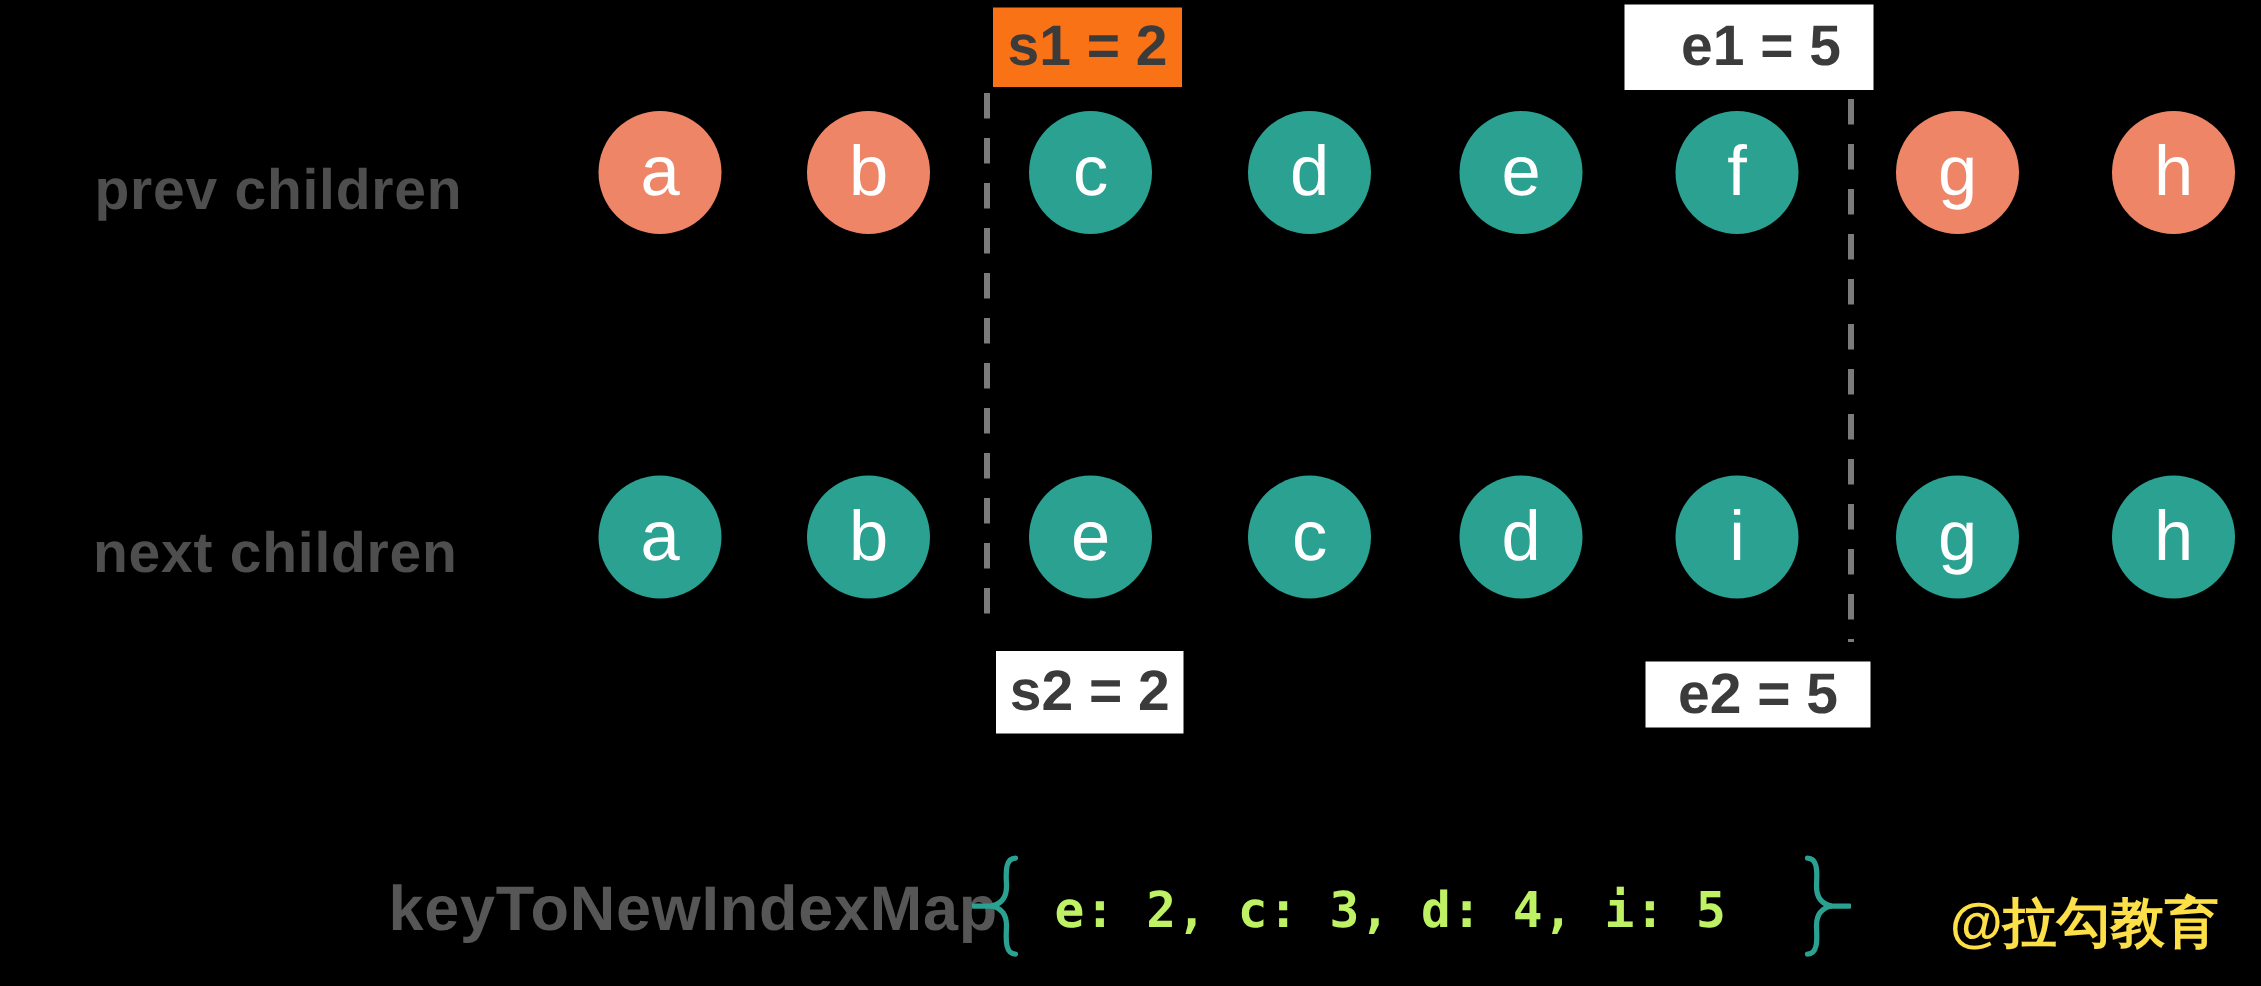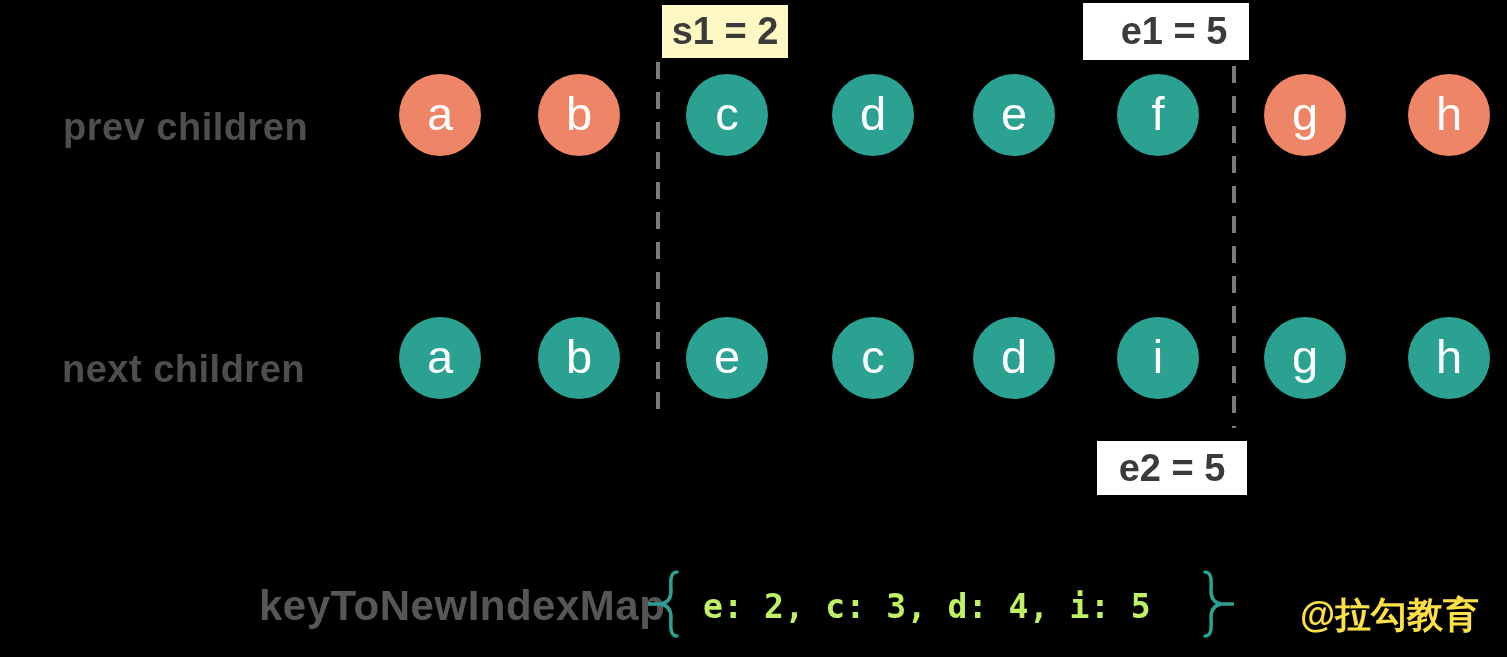--- a/index.html
+++ b/index.html
@@ -22,21 +22,21 @@
     color:#ffffff;font-size:47px;line-height:1;padding-bottom:4px;box-sizing:border-box;
   }
   .marker{
     position:absolute;background:#ffffff;color:#3b3b3b;
     font-size:38px;font-weight:600;display:flex;align-items:center;justify-content:center;
     white-space:nowrap;
   }
   #marker-s1{left:662px;top:5px;width:126px;height:53px;}
   #marker-e1{left:1083px;top:3px;width:150px;height:57px;}
   #marker-s2{left:664px;top:434px;width:125px;height:55px;}
-  #marker-e2{left:1097px;top:441px;width:150px;height:54px;}
+  #marker-e2{left:1097px;top:441px;width:150px;height:44px;}
   .dash{position:absolute;}
   #dash-left{left:654px;top:62px;}
   #dash-right{left:1230px;top:66px;}
   #map-label{
     position:absolute;left:259px;top:582px;font-size:42px;font-weight:600;
     color:#565656;letter-spacing:0.5px;white-space:nowrap;
   }
   .brace{position:absolute;}
   #open-brace{left:648px;top:569px;}
   #close-brace{left:1200px;top:569px;}
@@ -48,22 +48,23 @@
   #watermark{
     position:absolute;left:1300px;top:591px;font-size:36px;font-weight:700;
     color:#f5f5f5;white-space:nowrap;
   }
 </style>
 </head>
 <body>
 
 <div class="canvas" style="background: rgb(0, 0, 0);">
 
-  <div class="marker" id="marker-s1" style="background: #fef9c3; color: rgb(59, 59, 59);">s1 = 2</div>
+  <div class="marker" id="marker-s1" style="background: #f97316; color: rgb(59, 59, 59);">s1 = 2</div>
   <div class="marker" id="marker-e1" style="background: rgb(255, 255, 255); color: rgb(59, 59, 59); padding-left: 16px;">e1 = 5</div>
+  <div class="marker" id="marker-s2" style="background: rgb(255, 255, 255); color: rgb(59, 59, 59);">s2 = 2</div>
   <div class="marker" id="marker-e2" style="background: rgb(255, 255, 255); color: rgb(59, 59, 59);">e2 = 5</div>
 
   <svg class="dash" id="dash-left" width="8" height="360">
     <line x1="4" y1="0" x2="4" y2="360" stroke="#7B7B7B" stroke-width="4" stroke-dasharray="17 13"></line>
   </svg>
   <svg class="dash" id="dash-right" width="8" height="362">
     <line x1="4" y1="0" x2="4" y2="362" stroke="#7B7B7B" stroke-width="4" stroke-dasharray="17 13"></line>
   </svg>
 
   <div class="row-label" id="prev-label" style="color: rgb(78, 78, 78);">prev children</div>

